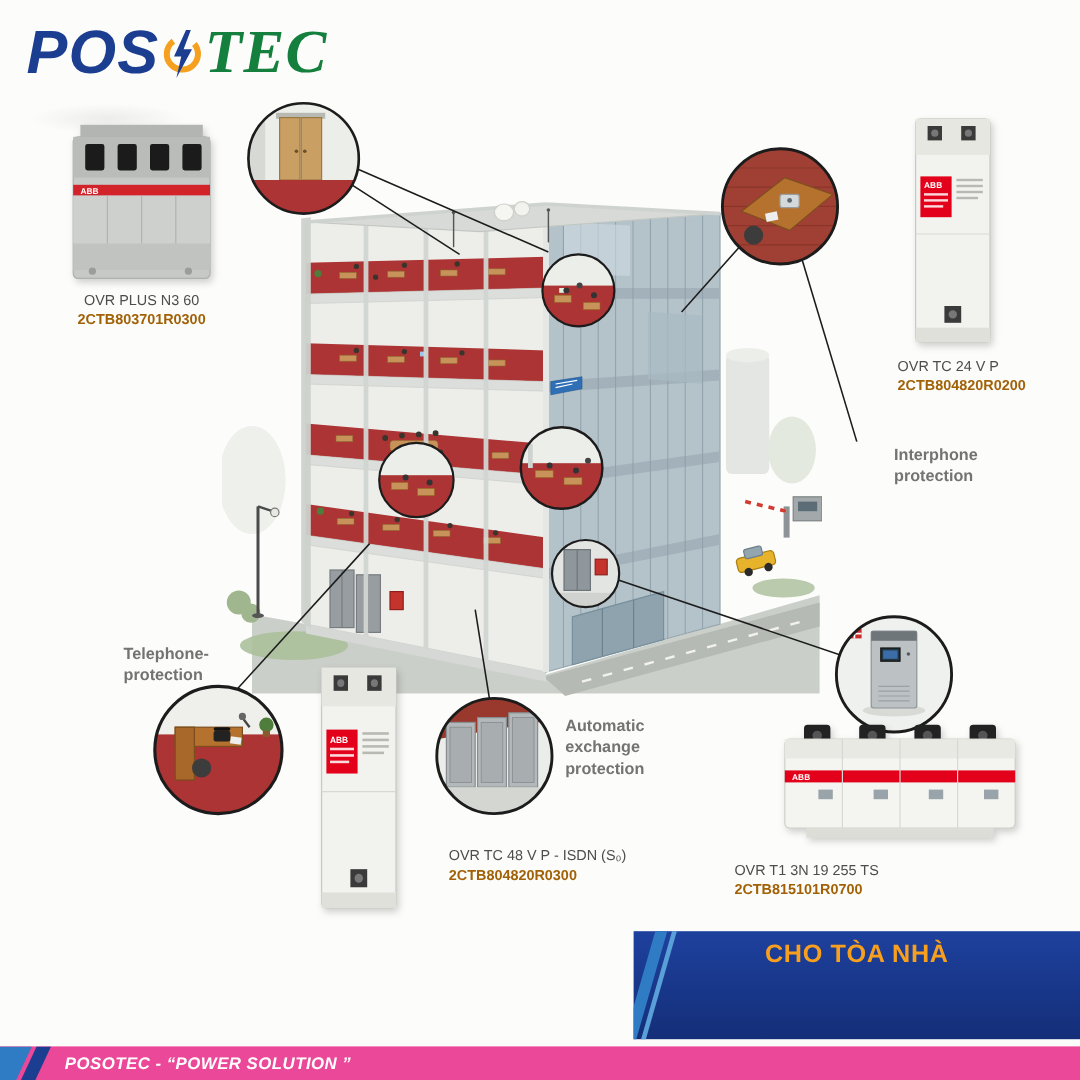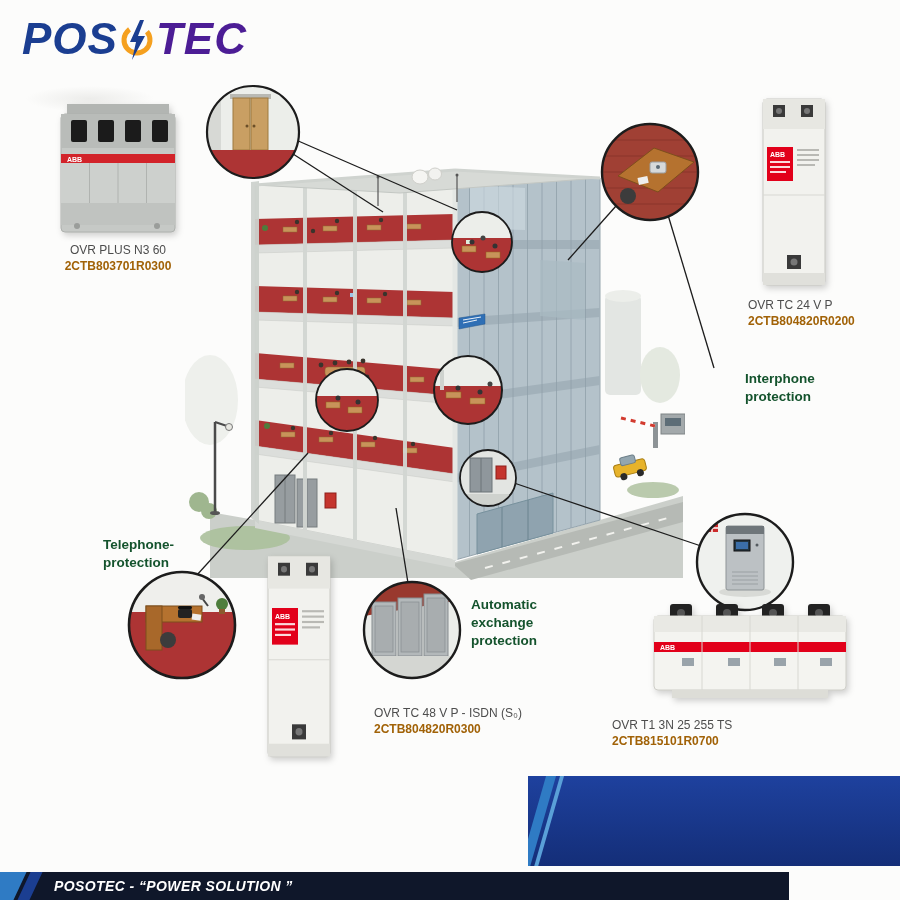--- a/index.html
+++ b/index.html
@@ -1,44 +1,44 @@
 <!DOCTYPE html>
 <html><head>
 <meta charset="utf-8">
 <style>
   html,body{margin:0;padding:0;background:#ffffff;}
   .canvas{position:relative;width:900px;height:900px;background:#fcfcfb;overflow:hidden;
           font-family:"Liberation Sans",sans-serif;}
   
   .logo{position:absolute;left:22px;top:14px;display:flex;align-items:center;gap:1px;
-        font-weight:bold;font-style:italic;font-size:44px;letter-spacing:1px;}
+        font-weight:bold;font-style:italic;font-size:51px;letter-spacing:1px;}
   .logo-pos{color:#1b3e91;}
-  .logo-tec{color:#4c1d95;}
+  .logo-tec{color:#15803d;font-family:Liberation Serif, serif;}
   .logo-bolt{width:34px;height:42px;margin:0 1px;}
   
   .product{position:absolute;filter:drop-shadow(2px 3px 3px rgba(0,0,0,.18));}
   .plabel{position:absolute;font-size:12px;color:#4d4d4d;line-height:1.3;}
   .plabel .code{font-weight:bold;color:#a16207;}
   .plabel.centered{text-align:center;}
   
-  .ann{position:absolute;color:#14532d;font-size:13.5px;font-weight:bold;line-height:1.35;}
+  .ann{position:absolute;color:#737373;font-size:13.5px;font-weight:bold;line-height:1.35;}
   
   .building{position:absolute;left:185px;top:70px;width:500px;height:510px;}
   .callouts{position:absolute;left:0;top:0;width:900px;height:900px;pointer-events:none;}
   
   .banner{position:absolute;left:528px;top:776px;width:372px;height:90px;
           background:linear-gradient(180deg,#1e419e 0%,#142e78 100%);overflow:hidden;}
   .banner-stripe1{position:absolute;left:4px;top:-6px;width:10px;height:110px;background:#2f7bc4;transform:skewX(-16deg);}
   .banner-stripe2{position:absolute;left:18px;top:-6px;width:4px;height:110px;background:#5aa0d8;transform:skewX(-16deg);}
   .banner-title{position:relative;margin-top:14px;text-align:center;color:#ffffff;
                 font-size:23px;font-weight:bold;white-space:pre;letter-spacing:.5px;}
   .banner-subtitle{position:relative;margin-top:8px;text-align:center;color:#f8a01e;
                    font-size:21px;font-weight:bold;letter-spacing:.5px;}
   
-  .footer{position:absolute;left:0;top:872px;width:789px;height:28px;background:#0f172a;overflow:hidden;}
+  .footer{position:absolute;left:0;top:872px;width:900px;height:28px;background:#ec4899;overflow:hidden;}
   .footer-accent1{position:absolute;left:-8px;top:0;width:28px;height:28px;background:#2f7bc4;transform:skewX(-25deg);}
   .footer-accent2{position:absolute;left:24px;top:0;width:12px;height:28px;background:#1b3e91;transform:skewX(-25deg);}
   .footer-text{position:absolute;left:54px;top:0;height:28px;line-height:28px;color:#ffffff;
                font-size:14px;font-weight:bold;font-style:italic;letter-spacing:.4px;}
   .smudge{position:absolute;left:25px;top:86px;width:130px;height:26px;border-radius:50%;
           background:radial-gradient(ellipse at center,#ececea 0%,rgba(236,236,234,0) 70%);}
 </style>
 </head>
 <body>
 
@@ -450,41 +450,42 @@
       <text x="8" y="48" font-size="7" font-weight="bold" fill="#ffffff">ABB</text>
       <path d="M50 14 v74 M98 14 v74 M146 14 v74" stroke="#d8d8d2"></path>
       <rect x="30" y="56" width="12" height="8" fill="#99a3aa"></rect>
         <rect x="76" y="56" width="12" height="8" fill="#99a3aa"></rect>
       <rect x="122" y="56" width="12" height="8" fill="#99a3aa"></rect>
         <rect x="168" y="56" width="12" height="8" fill="#99a3aa"></rect>
       <rect x="20" y="88" width="156" height="8" fill="#ddddd7"></rect>
     </svg>
   </div>
   <div class="plabel" style="left:612px;top:718px;width:190px;">
-    <div>OVR T1 3N 25 255 TS</div>
+    <div>OVR T1 3N 19 255 TS</div>
     <div class="code">2CTB815101R0700</div>
   </div>
 
   <div class="ann" style="left:745px;top:370px;">
     <div>Interphone</div>
     <div>protection</div>
   </div>
   <div class="ann" style="left:103px;top:516px;margin-top:20px;">
     <div>Telephone-</div>
     <div>protection</div>
   </div>
   <div class="ann" style="left:471px;top:596px;">
     <div>Automatic</div>
     <div>exchange</div>
     <div>protection</div>
   </div>
 
   <div class="banner">
     <div class="banner-stripe1"></div>
     <div class="banner-stripe2"></div>
+    <div class="banner-subtitle">CHO TÒA NHÀ</div>
   </div>
 
   <div class="footer">
     <div class="footer-accent1"></div>
     <div class="footer-accent2"></div>
     <div class="footer-text">POSOTEC - “POWER SOLUTION ”</div>
   </div>
 
 </div>
 

